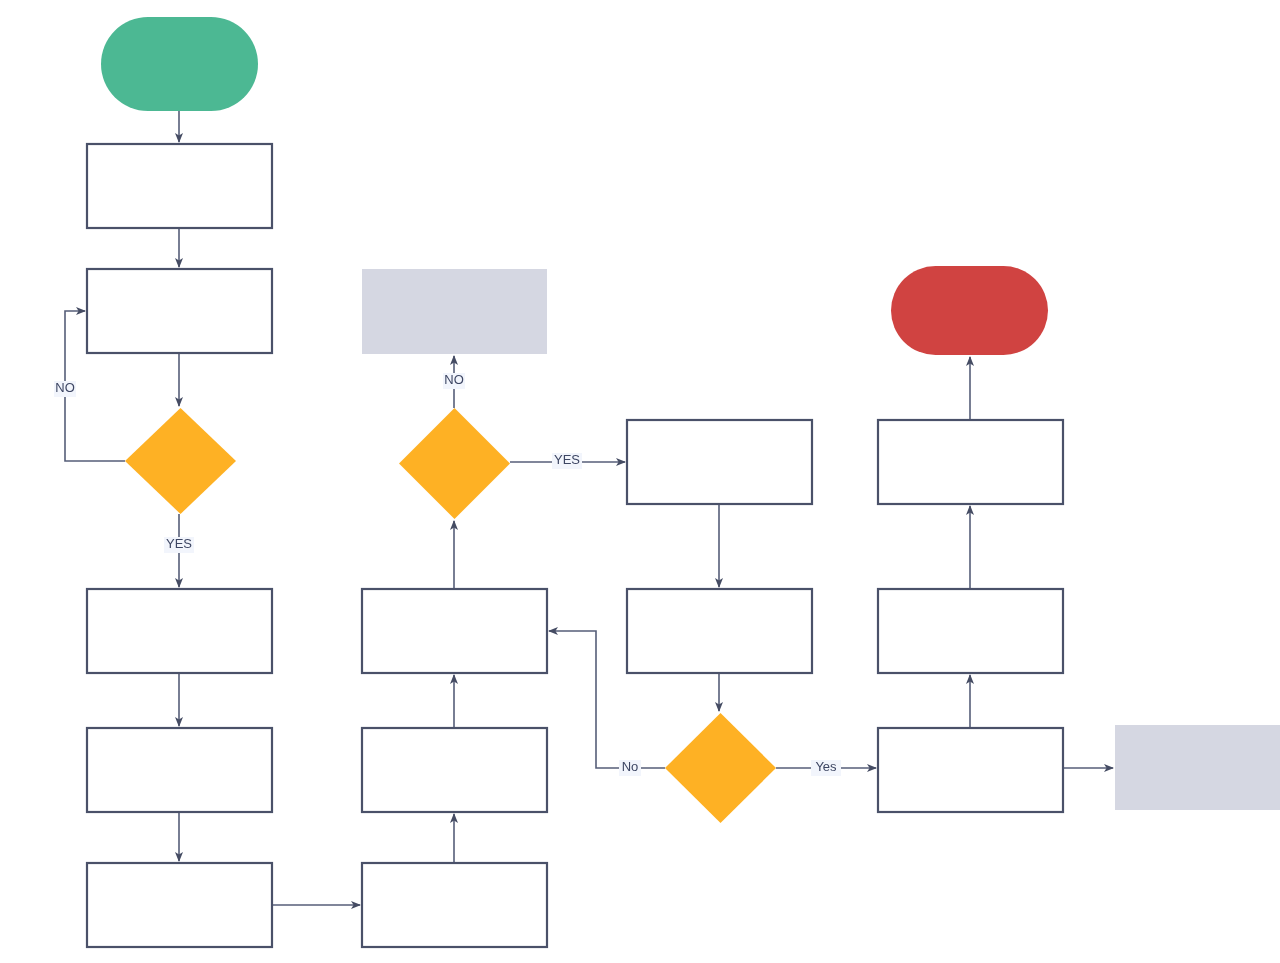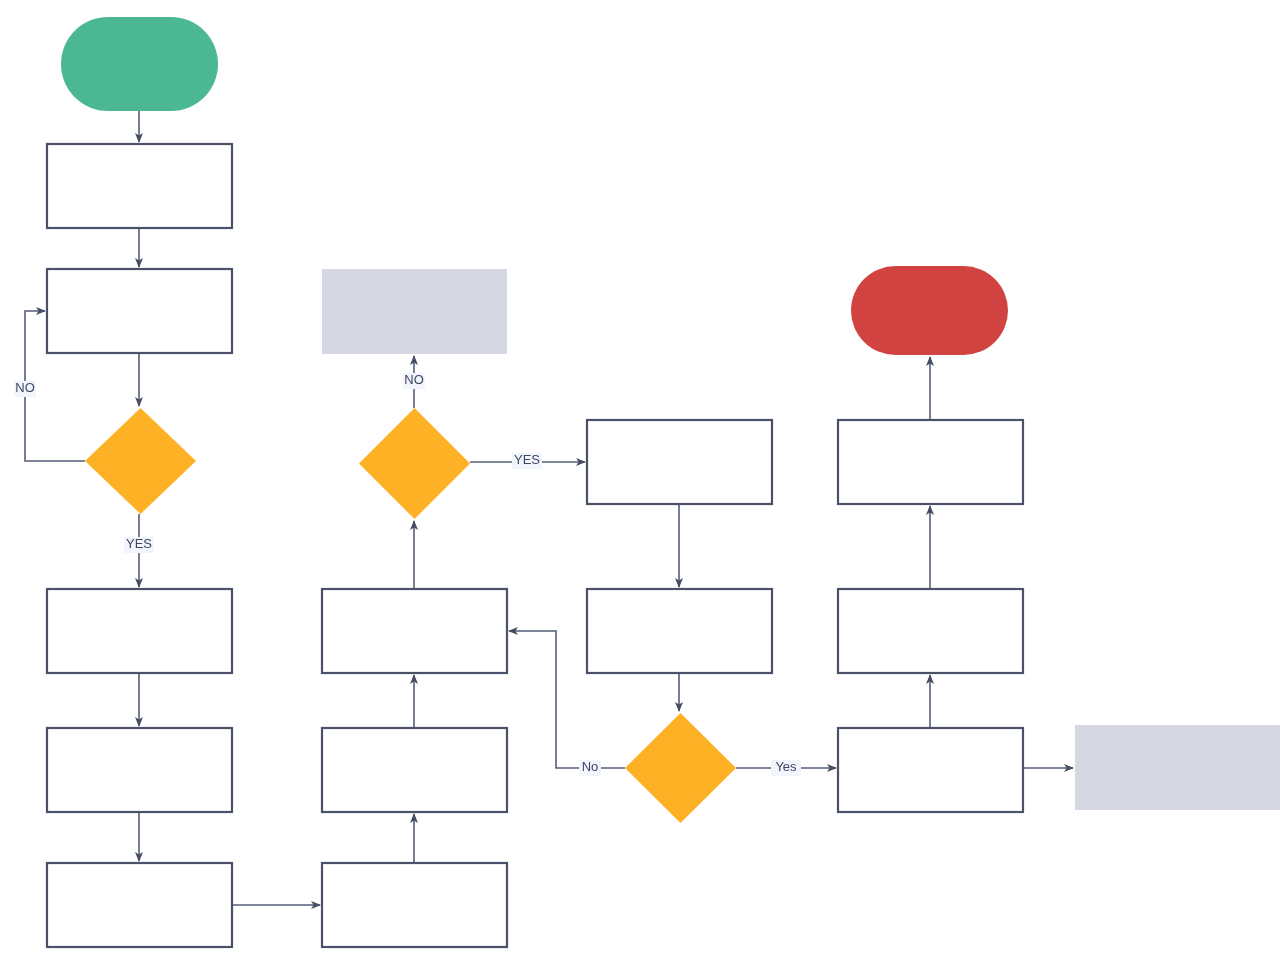--- a/index.html
+++ b/index.html
@@ -10,20 +10,21 @@
   body {
     width: 1280px;
     height: 963px;
     font-family: "Liberation Sans", sans-serif;
     overflow: hidden;
   }
   #flowchart-root {
     position: relative;
     width: 1200px;
     height: 963px;
+    margin-left: 40px;
   }
   svg#flow-svg {
     display: block;
     width: 1280px;
     height: 963px;
   }
   .edge-label-text {
     font-family: "Liberation Sans", sans-serif;
     font-size: 13px;
     fill: #3d4663;

